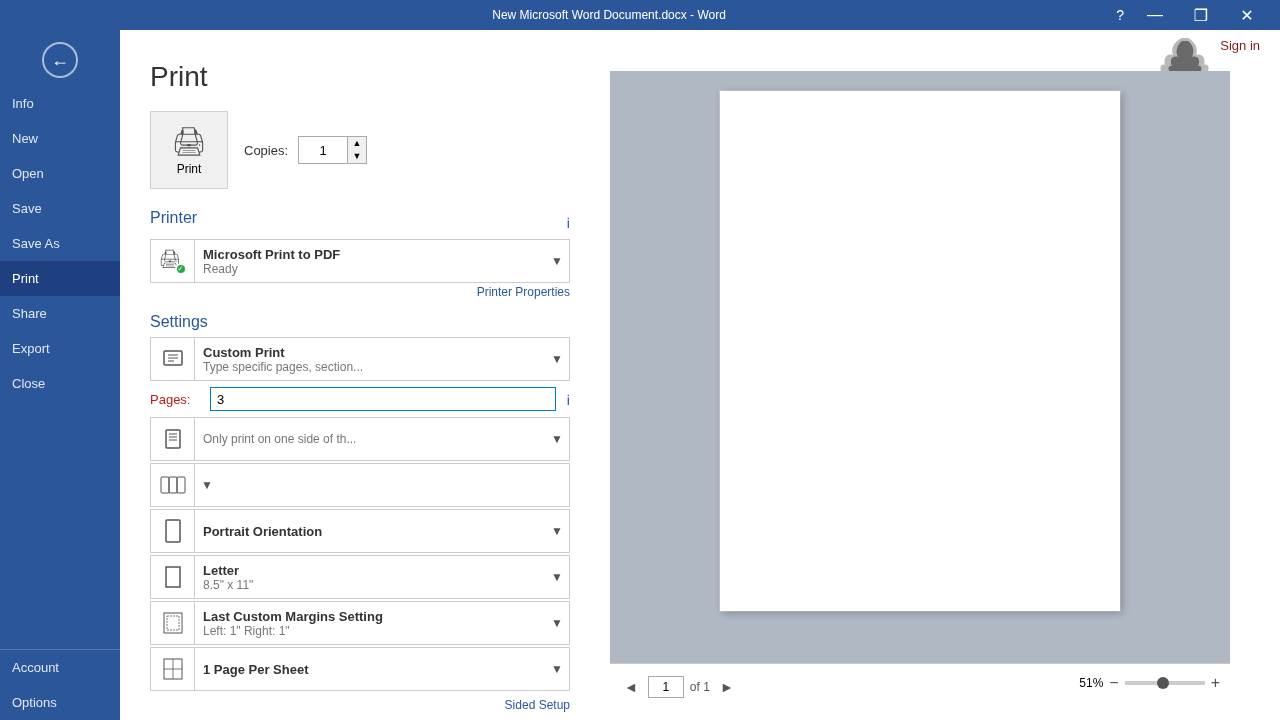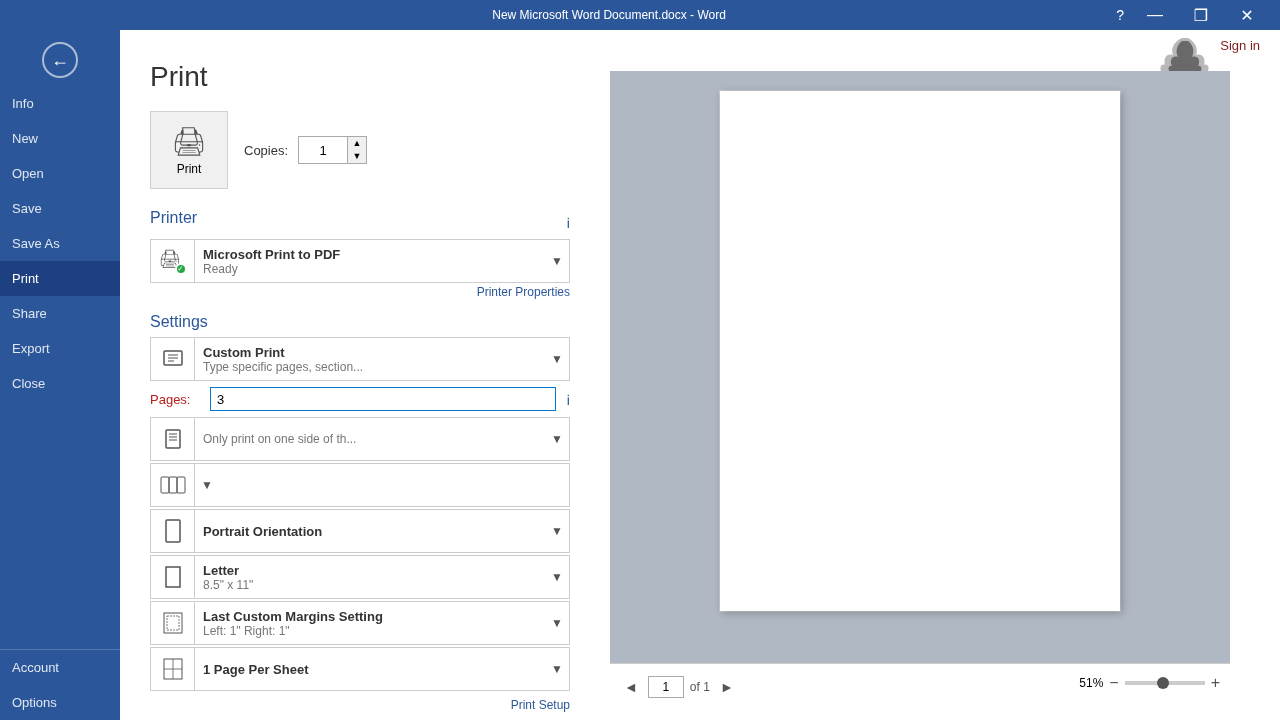--- a/index.html
+++ b/index.html
@@ -507,21 +507,21 @@
             </div>
             <div class="dropdown-text">
               <div class="dropdown-main">1 Page Per Sheet</div>
             </div>
             <div class="dropdown-arrow">▼</div>
           </div>
 
         </div>
 
         <div style="text-align:right; margin-top:6px;">
-          <a class="page-setup-link">Print Setup</a>
+          <a class="page-setup-link">Sided Setup</a>
         </div>
 
       </div>
 
       <div class="preview-area">
         <div style="position:relative; width:100%; flex:1; display:flex; flex-direction:column; align-items:center; background: #b0b8c4; padding: 20px;">
           <div class="preview-paper"></div>
         </div>
 
         <div style="width:100%; display:flex; align-items:center; justify-content:space-between; padding: 4px 10px; border-top: 1px solid #ccc;">

